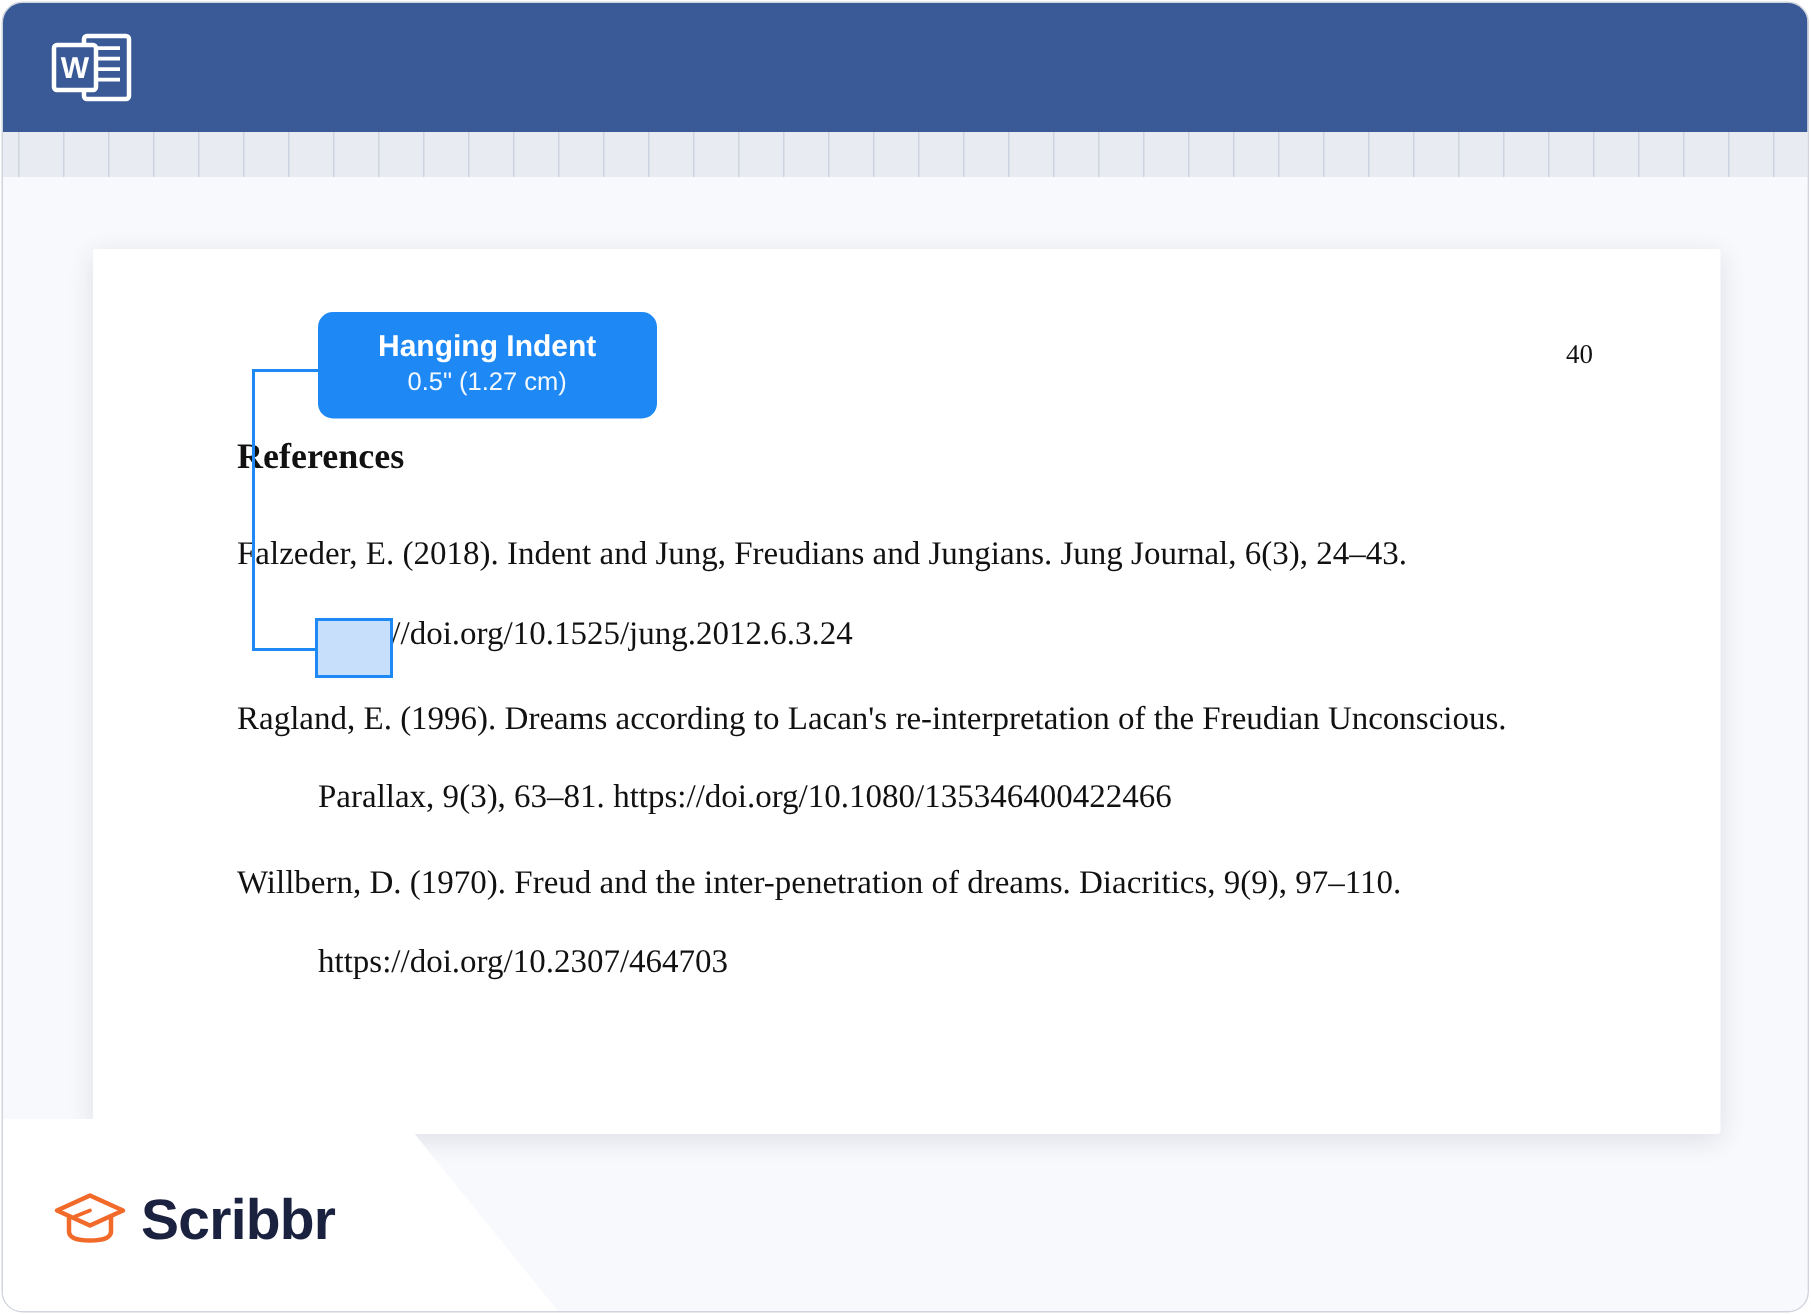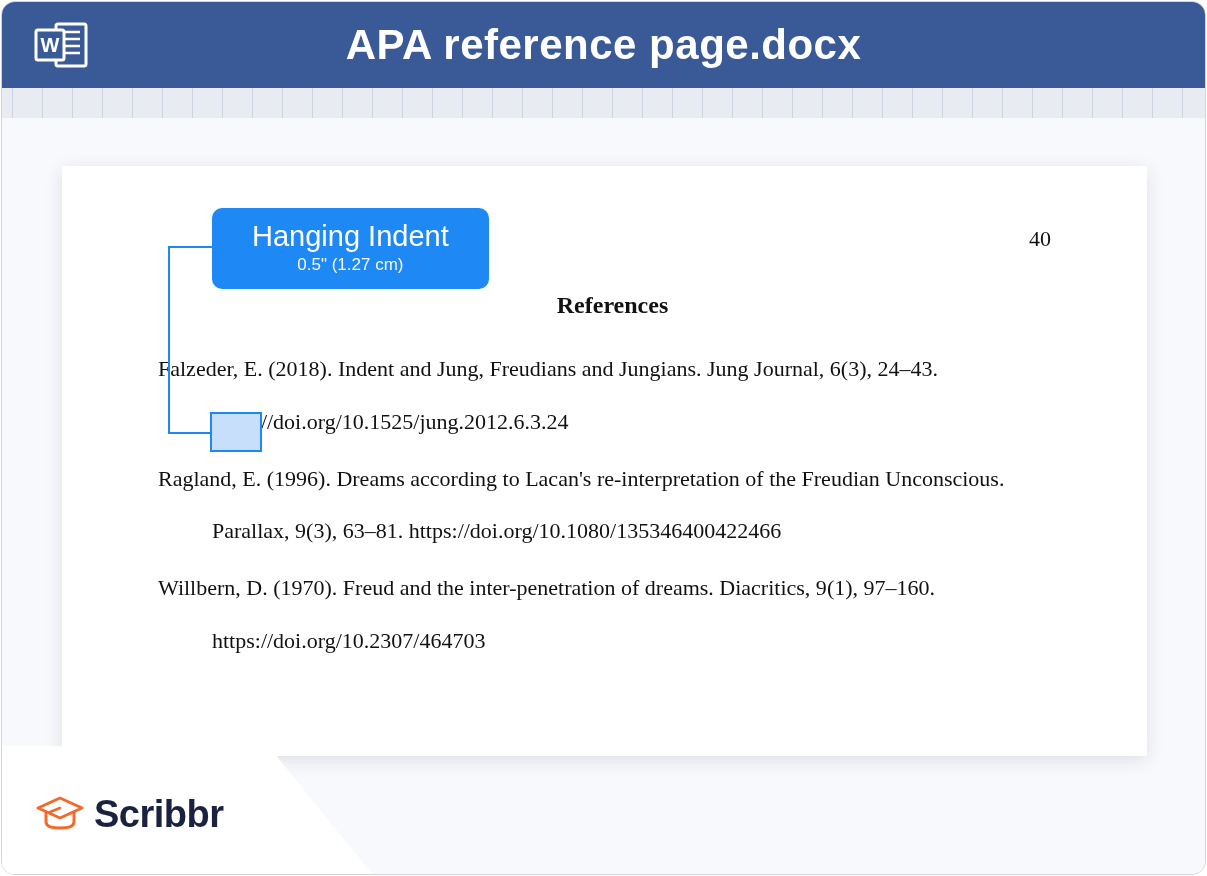--- a/index.html
+++ b/index.html
@@ -73,25 +73,24 @@
     background: #fff;
     box-shadow: 0 4px 18px rgba(30,40,70,0.12);
     border-radius: 2px;
     padding: 60px 80px 40px 96px;
     font-family: "Times New Roman", Times, serif;
     color: #111;
   }
   .page-number {
     position: absolute;
     top: 60px;
-    right: 96px;
-    font-size: 22px;
+    right: 85px;
+    font-size: 18px;
   }
   .ref-heading {
-    text-align: center;
     font-weight: 700;
     font-size: 24px;
     margin-top: 66px;
     margin-bottom: 24px;
   }
   .reference {
     font-size: 22px;
     line-height: 2.4;
     text-indent: -54px;
     padding-left: 54px;
@@ -105,21 +104,21 @@
     left: 150px;
     top: 42px;
     background: #1e88f5;
     color: #fff;
     border-radius: 10px;
     padding: 12px 40px 14px 40px;
     text-align: center;
     font-family: -apple-system, BlinkMacSystemFont, "Segoe UI", Arial, sans-serif;
     z-index: 5;
   }
-  .callout .c-title { font-size: 29px; font-weight: 400; }
+  .callout .c-title { font-size: 20px; font-weight: 700; }
   .callout .c-sub { font-size: 17px; margin-top: 2px; opacity: 0.95; }
 
   .connector {
     position: absolute;
     border: 2px solid #1e88f5;
     z-index: 2;
     pointer-events: none;
   }
   .conn-v {
     left: 106px;
@@ -173,21 +172,20 @@
     bottom: 0;
     width: 370px;
     height: 128px;
     z-index: 9;
     filter: drop-shadow(0 -3px 10px rgba(30,40,70,0.10));
     clip-path: polygon(0 0, 72% 0, 100% 100%, 0 100%);
     background: #fff;
   }
   .scribbr-logo {
     display: flex;
-    align-items: center;
     gap: 10px;
   }
   .scribbr-logo svg.cap { width: 48px; height: 40px; }
   .scribbr-text {
     font-family: -apple-system, BlinkMacSystemFont, "Segoe UI", Arial, sans-serif;
     font-size: 38px;
     font-weight: 800;
     color: #1a2240;
     letter-spacing: -0.5px;
   }
@@ -202,21 +200,20 @@
       <svg viewBox="0 0 56 50">
         <rect x="22" y="4" width="30" height="42" rx="2" fill="none" stroke="#fff" stroke-width="3"></rect>
         <line x1="28" y1="12" x2="46" y2="12" stroke="#fff" stroke-width="2.5"></line>
         <line x1="28" y1="19" x2="46" y2="19" stroke="#fff" stroke-width="2.5"></line>
         <line x1="28" y1="26" x2="46" y2="26" stroke="#fff" stroke-width="2.5"></line>
         <line x1="28" y1="33" x2="46" y2="33" stroke="#fff" stroke-width="2.5"></line>
         <rect x="2" y="10" width="28" height="30" rx="2" fill="#3a5a97" stroke="#fff" stroke-width="3"></rect>
         <text x="16" y="32" text-anchor="middle" fill="#fff" font-family="Arial" font-size="20" font-weight="700">W</text>
       </svg>
     </div>
-    <div class="title">APA reference page.docx</div>
   </div>
 
   <div class="ruler">
       <div class="tick" style="left: 10px;"></div>
       <div class="tick" style="left: 40px;"></div>
       <div class="tick" style="left: 70px;"></div>
       <div class="tick" style="left: 100px;"></div>
       <div class="tick" style="left: 130px;"></div>
       <div class="tick" style="left: 160px;"></div>
       <div class="tick" style="left: 190px;"></div>
@@ -267,21 +264,21 @@
       <div class="connector conn-h-top"></div>
       <div class="connector conn-v"></div>
       <div class="connector conn-h-bot"></div>
       <div class="indent-marker"></div>
 
       <div class="ref-heading">References</div>
 
       <div id="refs">
           <p class="reference"><span>Falzeder, E. (2018). </span><span>Indent and Jung, Freudians and Jungians. </span><span class="ital">Jung Journal, 6</span><span>(3), 24–43. </span><span>https://doi.org/10.1525/jung.2012.6.3.24</span></p>
           <p class="reference"><span>Ragland, E. (1996). </span><span>Dreams according to Lacan's re-interpretation of the Freudian Unconscious. </span><span class="ital">Parallax, 9</span><span>(3), 63–81. </span><span>https://doi.org/10.1080/135346400422466</span></p>
-          <p class="reference"><span>Willbern, D. (1970). </span><span>Freud and the inter-penetration of dreams. </span><span class="ital">Diacritics, 9</span><span>(1), 97–160. </span><span>https://doi.org/10.2307/464703</span></p>
+          <p class="reference"><span>Willbern, D. (1970). </span><span>Freud and the inter-penetration of dreams. </span><span class="ital">Diacritics, 9</span><span>(9), 97–110. </span><span>https://doi.org/10.2307/464703</span></p>
         </div>
     </div>
 
     <div class="logo-tab-shadow"></div>
     <div class="logo-tab">
       <div class="scribbr-logo">
         <svg class="cap" viewBox="0 0 48 40">
           <path d="M24 4 L46 14 L24 24 L2 14 Z" fill="none" stroke="#f26a2a" stroke-width="3" stroke-linejoin="round"></path>
           <path d="M10 18 L10 28 Q10 34 24 34 Q38 34 38 28 L38 18" fill="none" stroke="#f26a2a" stroke-width="3" stroke-linecap="round"></path>
           <path d="M24 14 L14 18" fill="none" stroke="#f26a2a" stroke-width="2.5" stroke-linecap="round"></path>

